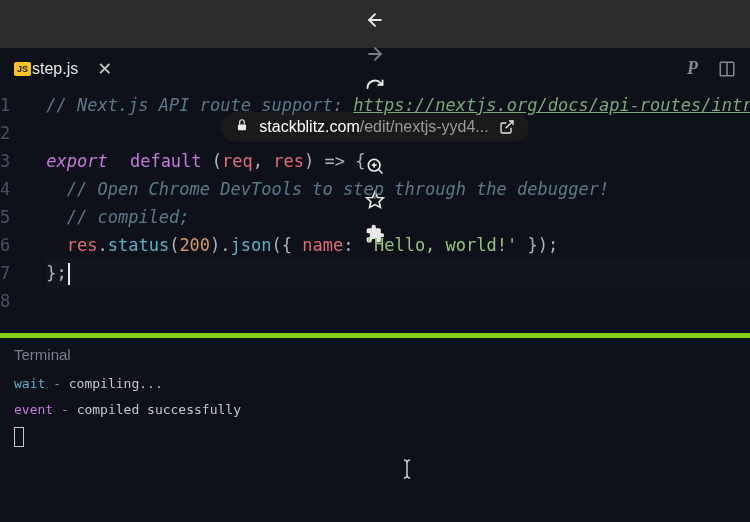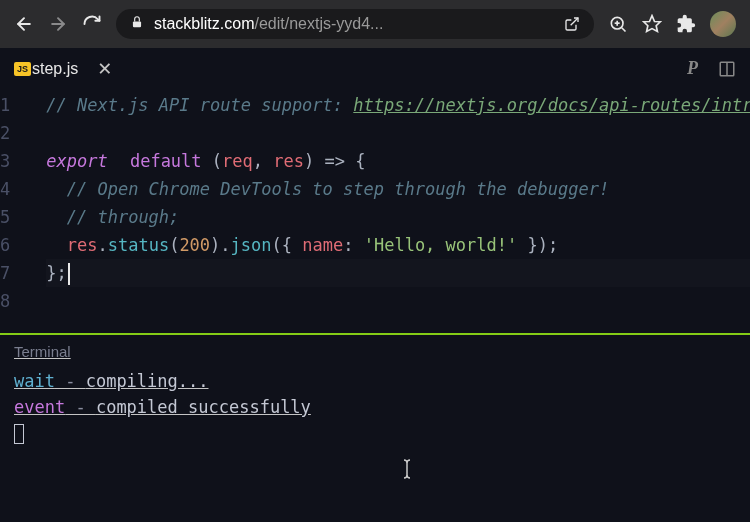--- a/index.html
+++ b/index.html
@@ -12,20 +12,21 @@
       overflow: hidden;
     }
     
     .browser-bar {
       display: flex;
       align-items: center;
       gap: 14px;
       padding: 10px 14px;
       background: #2c2c2e;
       height: 48px;
+      flex-direction: column;
     }
     .nav-arrow {
       color: #e8e8e8;
       display: flex;
       align-items: center;
       cursor: pointer;
     }
     .url-bar {
       flex: 1;
       display: flex;
@@ -152,32 +153,31 @@
       vertical-align: middle;
       margin-left: 1px;
     }
     .line7 {
       background: rgba(255,255,255,0.02);
       display: block;
       width: 100%;
     }
     
     .terminal-panel {
-      border-top: 2px solid #84cc16;
+      border-top: 5px solid #84cc16;
       padding: 8px 12px 0 14px;
-      text-decoration: underline;
     }
     .terminal-title {
       color: #7a7e8f;
       font-size: 15px;
       margin-bottom: 8px;
     }
     .terminal-body {
       font-family: "SF Mono", Menlo, Monaco, Consolas, monospace;
-      font-size: 17px;
+      font-size: 13px;
       line-height: 26px;
     }
     .t-wait { color: #5fb0d0; }
     .t-event { color: #c678dd; text-align: center; }
     .t-sep { color: #8a8e9f; }
     .t-msg { color: #c4c8d4; }
     .t-cursor {
       display: inline-block;
       width: 10px;
       height: 20px;
@@ -278,21 +278,21 @@
     <div>5</div>
     <div>6</div>
     <div>7</div>
     <div>8</div>
   </div>
   <div class="code">
     <div class="line"><span class="cm">// Next.js API route support: </span><span class="cmlink">https://nextjs.org/docs/api-routes/introduction</span></div>
     <div class="line"></div>
     <div class="line"><span class="kw">export</span> <span class="kw2">default</span> <span class="punct">(</span><span class="param">req</span><span class="punct">, </span><span class="param">res</span><span class="punct">)</span><span class="punct"> =&gt; </span><span class="punct">{</span></div>
     <div class="line">  <span class="cm">// Open Chrome DevTools to step through the debugger!</span></div>
-    <div class="line">  <span class="cm">// through;</span></div>
+    <div class="line">  <span class="cm">// compiled;</span></div>
     <div class="line">  <span class="param">res</span><span class="punct">.</span><span class="fn">status</span><span class="punct">(</span><span class="num">200</span><span class="punct">)</span><span class="punct">.</span><span class="fn">json</span><span class="punct">({ </span><span class="key">name</span><span class="punct">: </span><span class="str">'Hello, world!'</span><span class="punct"> });</span></div>
     <div class="line line7"><span class="punct">};</span><span class="cursor"></span></div>
     <div class="line"></div>
   </div>
 </div>
 
 <div class="terminal-panel">
   <div class="terminal-title">Terminal</div>
   <div class="terminal-body">
     <div><span class="t-wait">wait</span><span class="t-sep">  - </span><span class="t-msg">compiling...</span></div>

